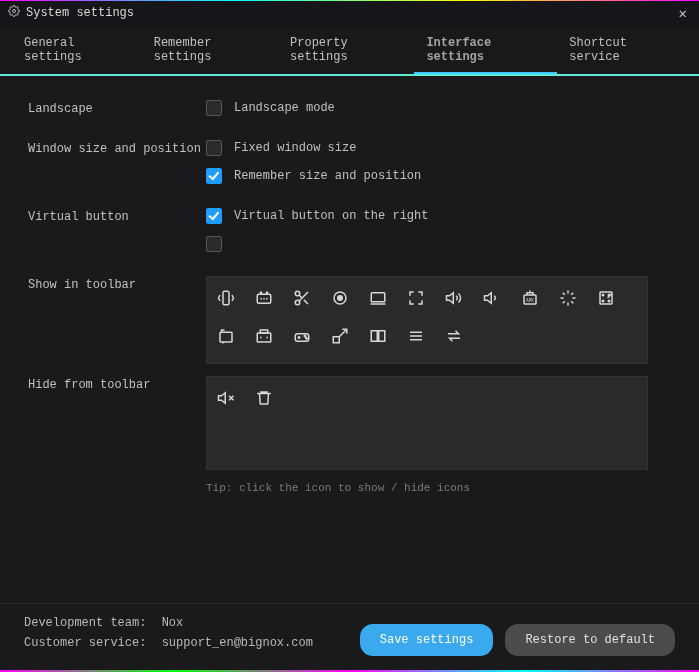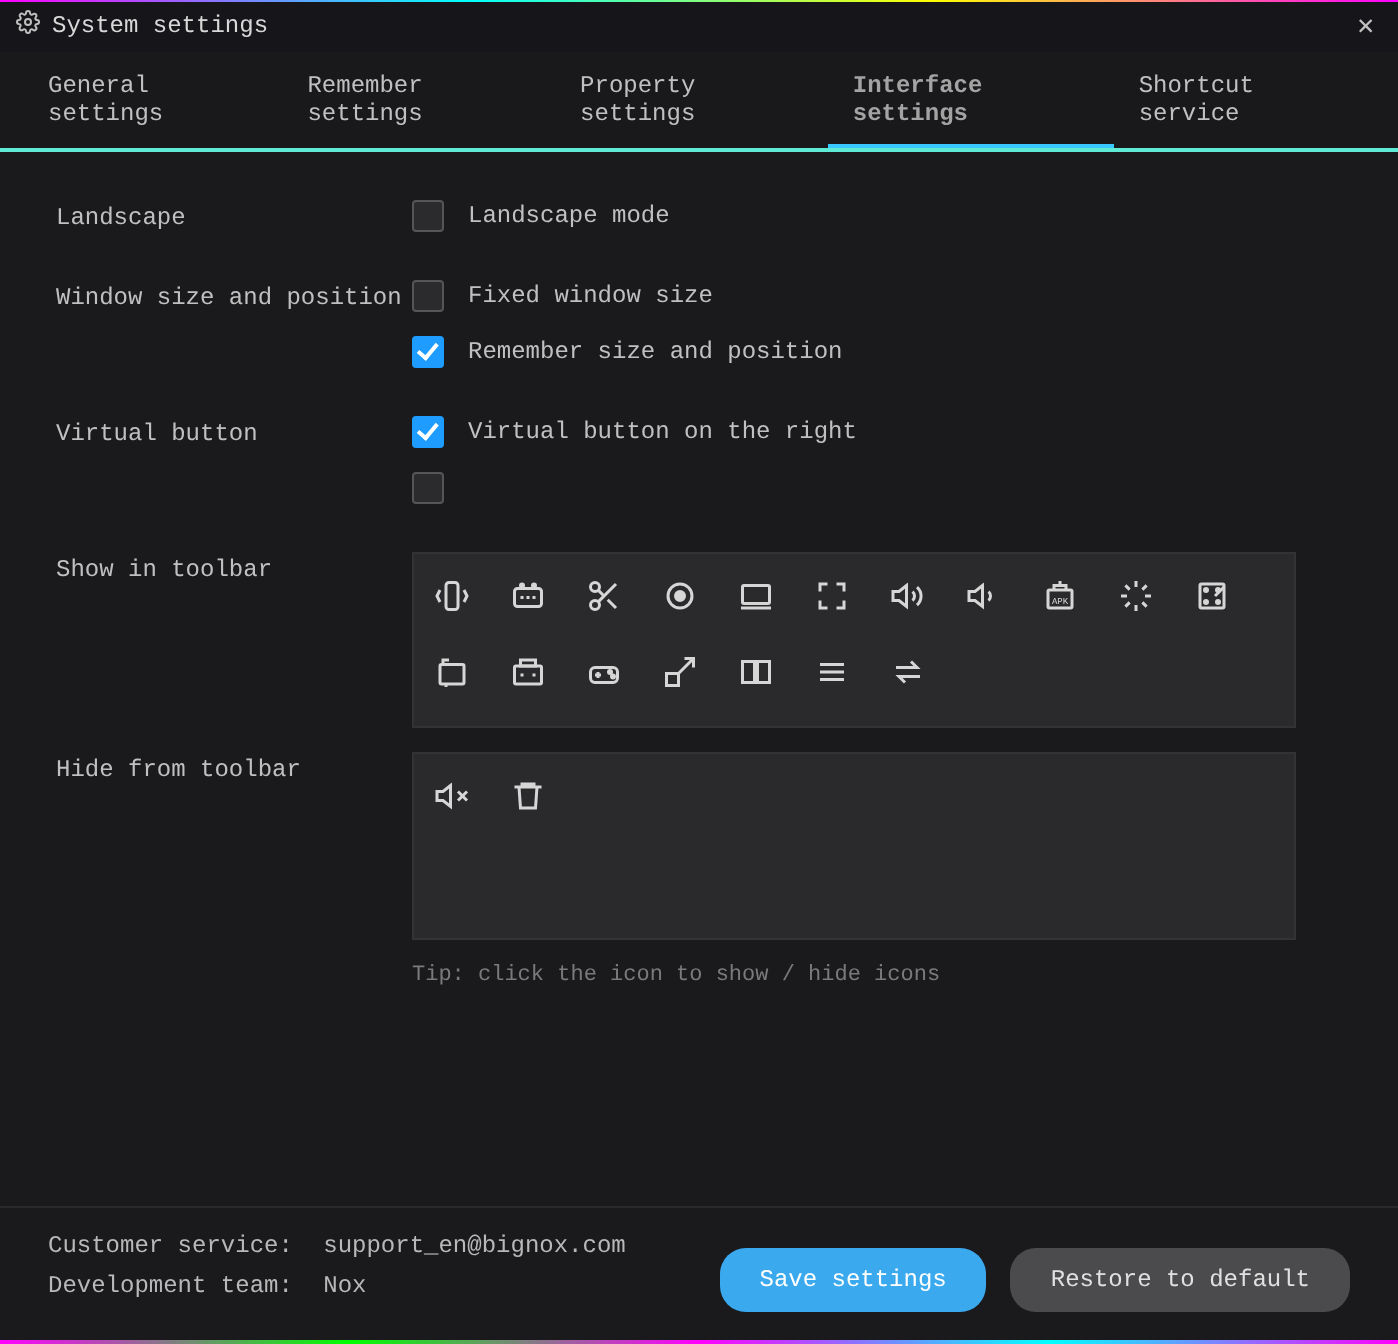--- a/index.html
+++ b/index.html
@@ -345,25 +345,25 @@
       </div>
       <div class="tip">Tip: click the icon to show / hide icons</div>
     </div>
   </div>
 
 </div>
 
 <div class="footer">
   <div class="footer-info">
     <div>
+      <span>Development team:</span>
+      <span class="val">Nox</span>
+    </div>
+    <div>
       <span>Customer service:</span>
       <span class="val">support_en@bignox.com</span>
-    </div>
-    <div>
-      <span>Development team:</span>
-      <span class="val">Nox</span>
     </div>
   </div>
   <button class="btn btn-primary">Save settings</button>
   <button class="btn btn-secondary">Restore to default</button>
 </div>
 
 <div class="botstripe"></div>
 
 </body></html>

